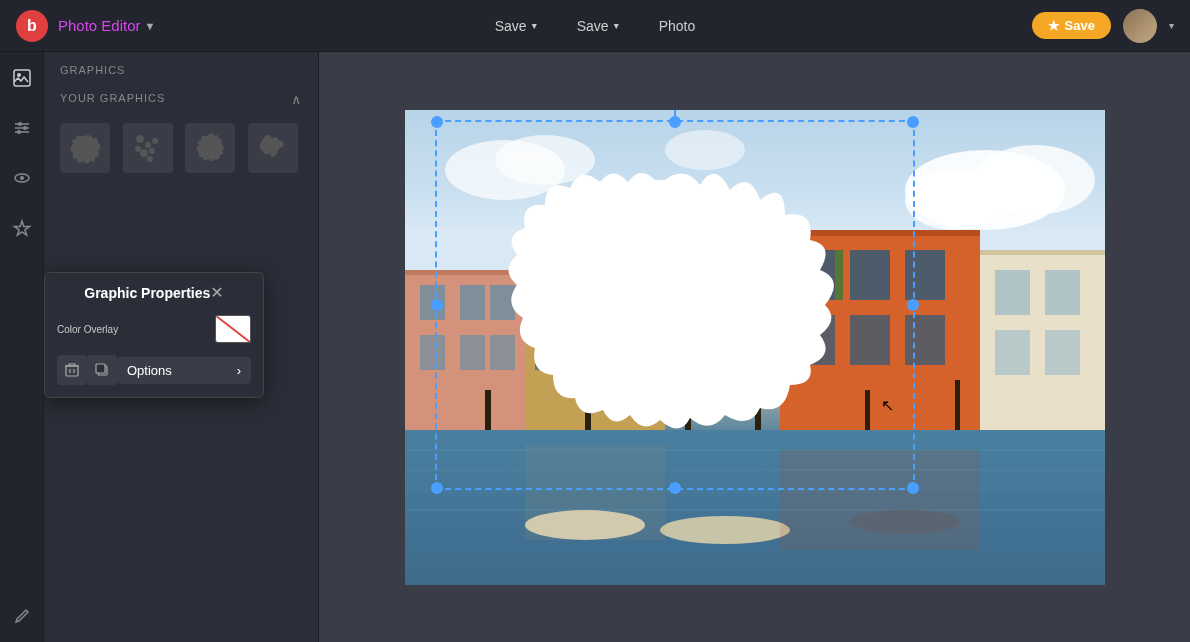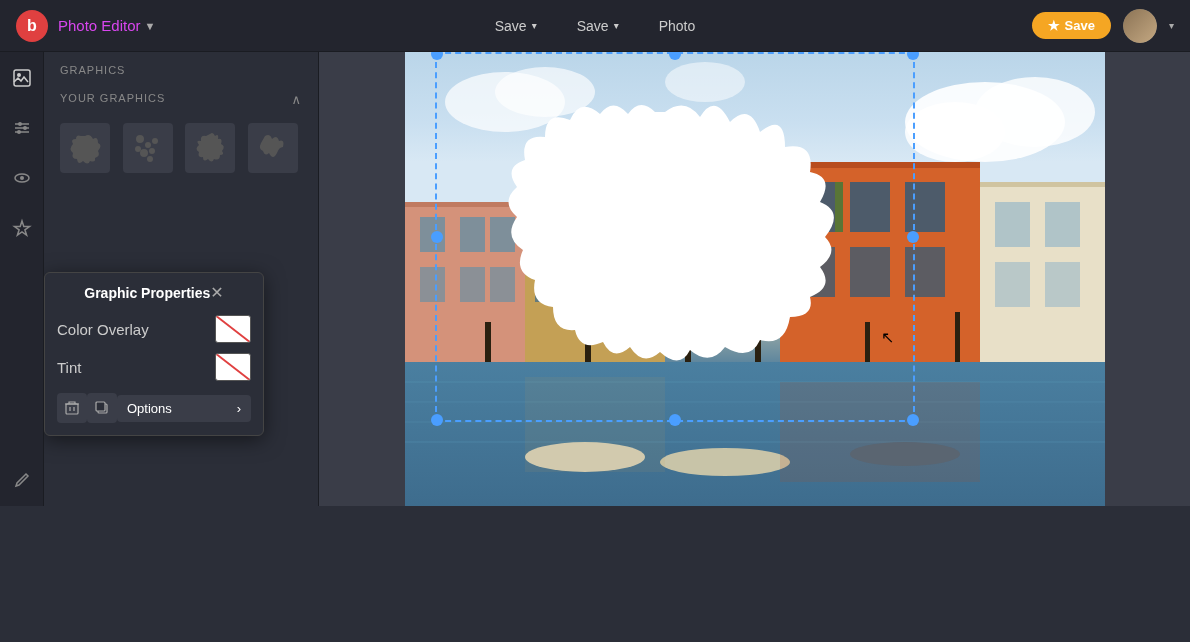--- a/index.html
+++ b/index.html
@@ -37,21 +37,21 @@
     }
     .avatar {
       width: 34px; height: 34px; border-radius: 50%; background: #666;
       overflow: hidden; display: flex; align-items: center; justify-content: center;
     }
     .avatar-inner {
       width: 34px; height: 34px; border-radius: 50%; background: linear-gradient(135deg, #8b7355 0%, #c4a882 100%);
     }
 
     
-    #main { display: flex; width: 100%; height: 454px; }
+    #main { display: flex; width: 100%; height: 590px; }
 
     
     #icon-bar {
       width: 44px; background: #23252e; display: flex; flex-direction: column;
       align-items: center; padding: 10px 0; gap: 18px; border-right: 1px solid #1a1c22;
     }
     .icon-btn {
       width: 32px; height: 32px; display: flex; align-items: center; justify-content: center;
       cursor: pointer; color: #888; border-radius: 5px;
     }
@@ -104,21 +104,21 @@
       display: flex; justify-content: center; align-items: center; margin-bottom: 14px;
     }
     #gfx-props .props-title { font-size: 14px; font-weight: 600; color: #fff; }
     #gfx-props .props-close {
       color: #aaa; cursor: pointer; font-size: 16px; line-height: 1;
     }
     .prop-row {
       display: flex; align-items: center; justify-content: space-between;
       margin-bottom: 10px;
     }
-    .prop-label { font-size: 15px; color: #ccc; }
+    .prop-label { font-size: 10px; color: #ccc; }
     .color-swatch {
       width: 36px; height: 28px; border: 1px solid #555; border-radius: 3px;
       background: white; position: relative; cursor: pointer; overflow: hidden;
     }
     .color-swatch-slash {
       position: absolute; top: 0; left: 0; width: 100%; height: 100%;
     }
     .props-actions {
       display: flex; align-items: center; margin-top: 12px;
     }
@@ -290,28 +290,20 @@
 
       <div class="prop-row">
         <span class="prop-label">Color Overlay</span>
         <div class="color-swatch">
           <svg class="color-swatch-slash" viewBox="0 0 36 28">
             <line x1="0" y1="0" x2="36" y2="28" stroke="#e04040" stroke-width="2"></line>
           </svg>
         </div>
       </div>
 
-      <div class="prop-row">
-        <span class="prop-label">Tint</span>
-        <div class="color-swatch">
-          <svg class="color-swatch-slash" viewBox="0 0 36 28">
-            <line x1="0" y1="0" x2="36" y2="28" stroke="#e04040" stroke-width="2"></line>
-          </svg>
-        </div>
-      </div>
 
       <div class="props-actions">
         <div class="props-action-btn">
           <svg width="14" height="14" viewBox="0 0 14 14" fill="none">
             <rect x="1" y="3" width="12" height="10" rx="1" stroke="#aaa" stroke-width="1.2"></rect>
             <line x1="5" y1="6" x2="5" y2="10" stroke="#aaa" stroke-width="1.2"></line>
             <line x1="9" y1="6" x2="9" y2="10" stroke="#aaa" stroke-width="1.2"></line>
             <line x1="0" y1="3" x2="14" y2="3" stroke="#aaa" stroke-width="1.2"></line>
             <path d="M4 3V1h6v2" stroke="#aaa" stroke-width="1.2" fill="none"></path>
           </svg>

